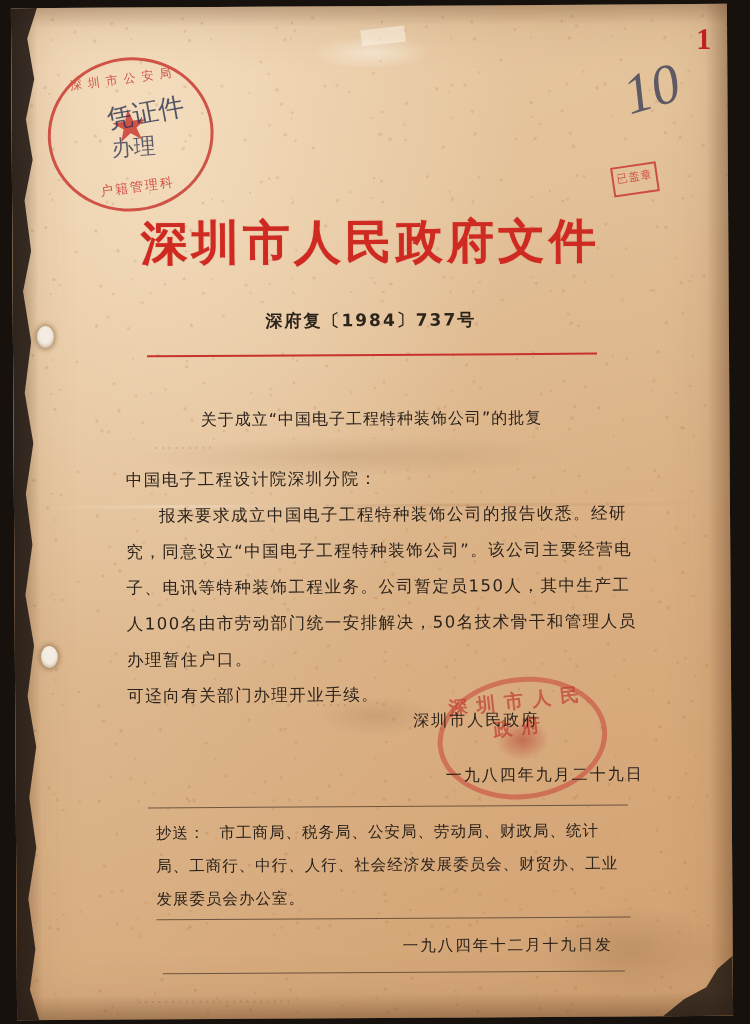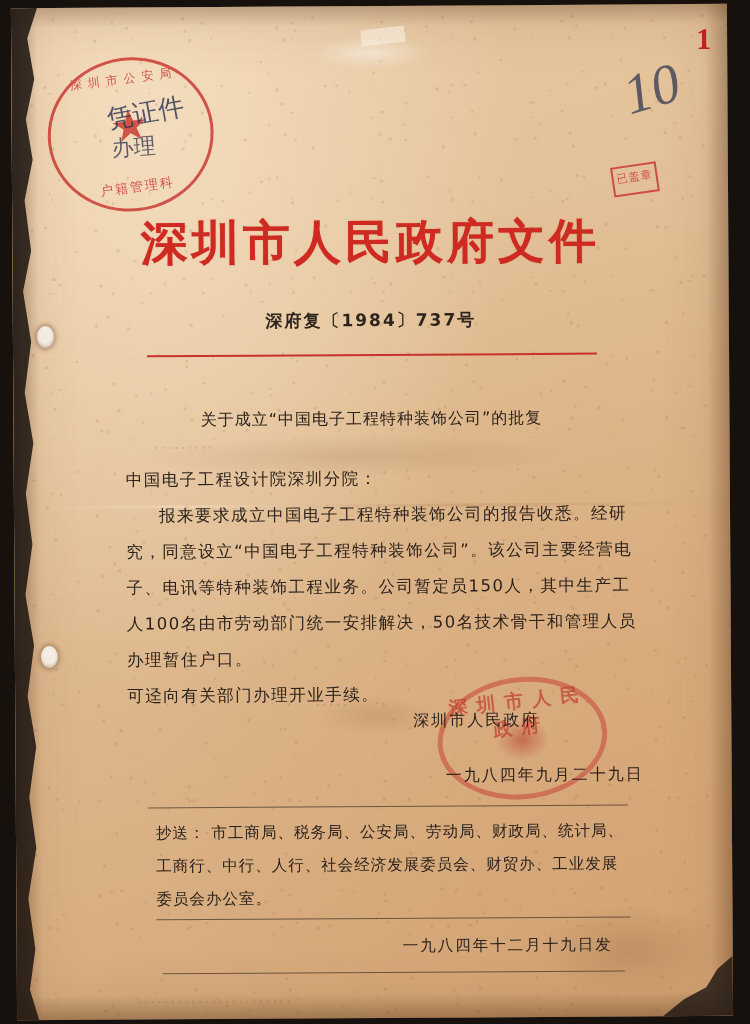--- a/index.html
+++ b/index.html
@@ -317,21 +317,21 @@
 
   .cc {
     position: absolute;
     left: 140px; top: 810px;
     width: 470px;
     font-size: 15.5px;
     line-height: 33px;
     letter-spacing: 1px;
     color: #2b221b;
   }
-  .cc .label { margin-right: 6px; }
+  .cc .label { margin-right: 14px; }
   .footer-date {
     position: absolute;
     left: 386px; top: 930px;
     font-size: 15.5px;
     letter-spacing: 2px;
     color: #2b221b;
   }
   
   .ghost {
     position: absolute;

